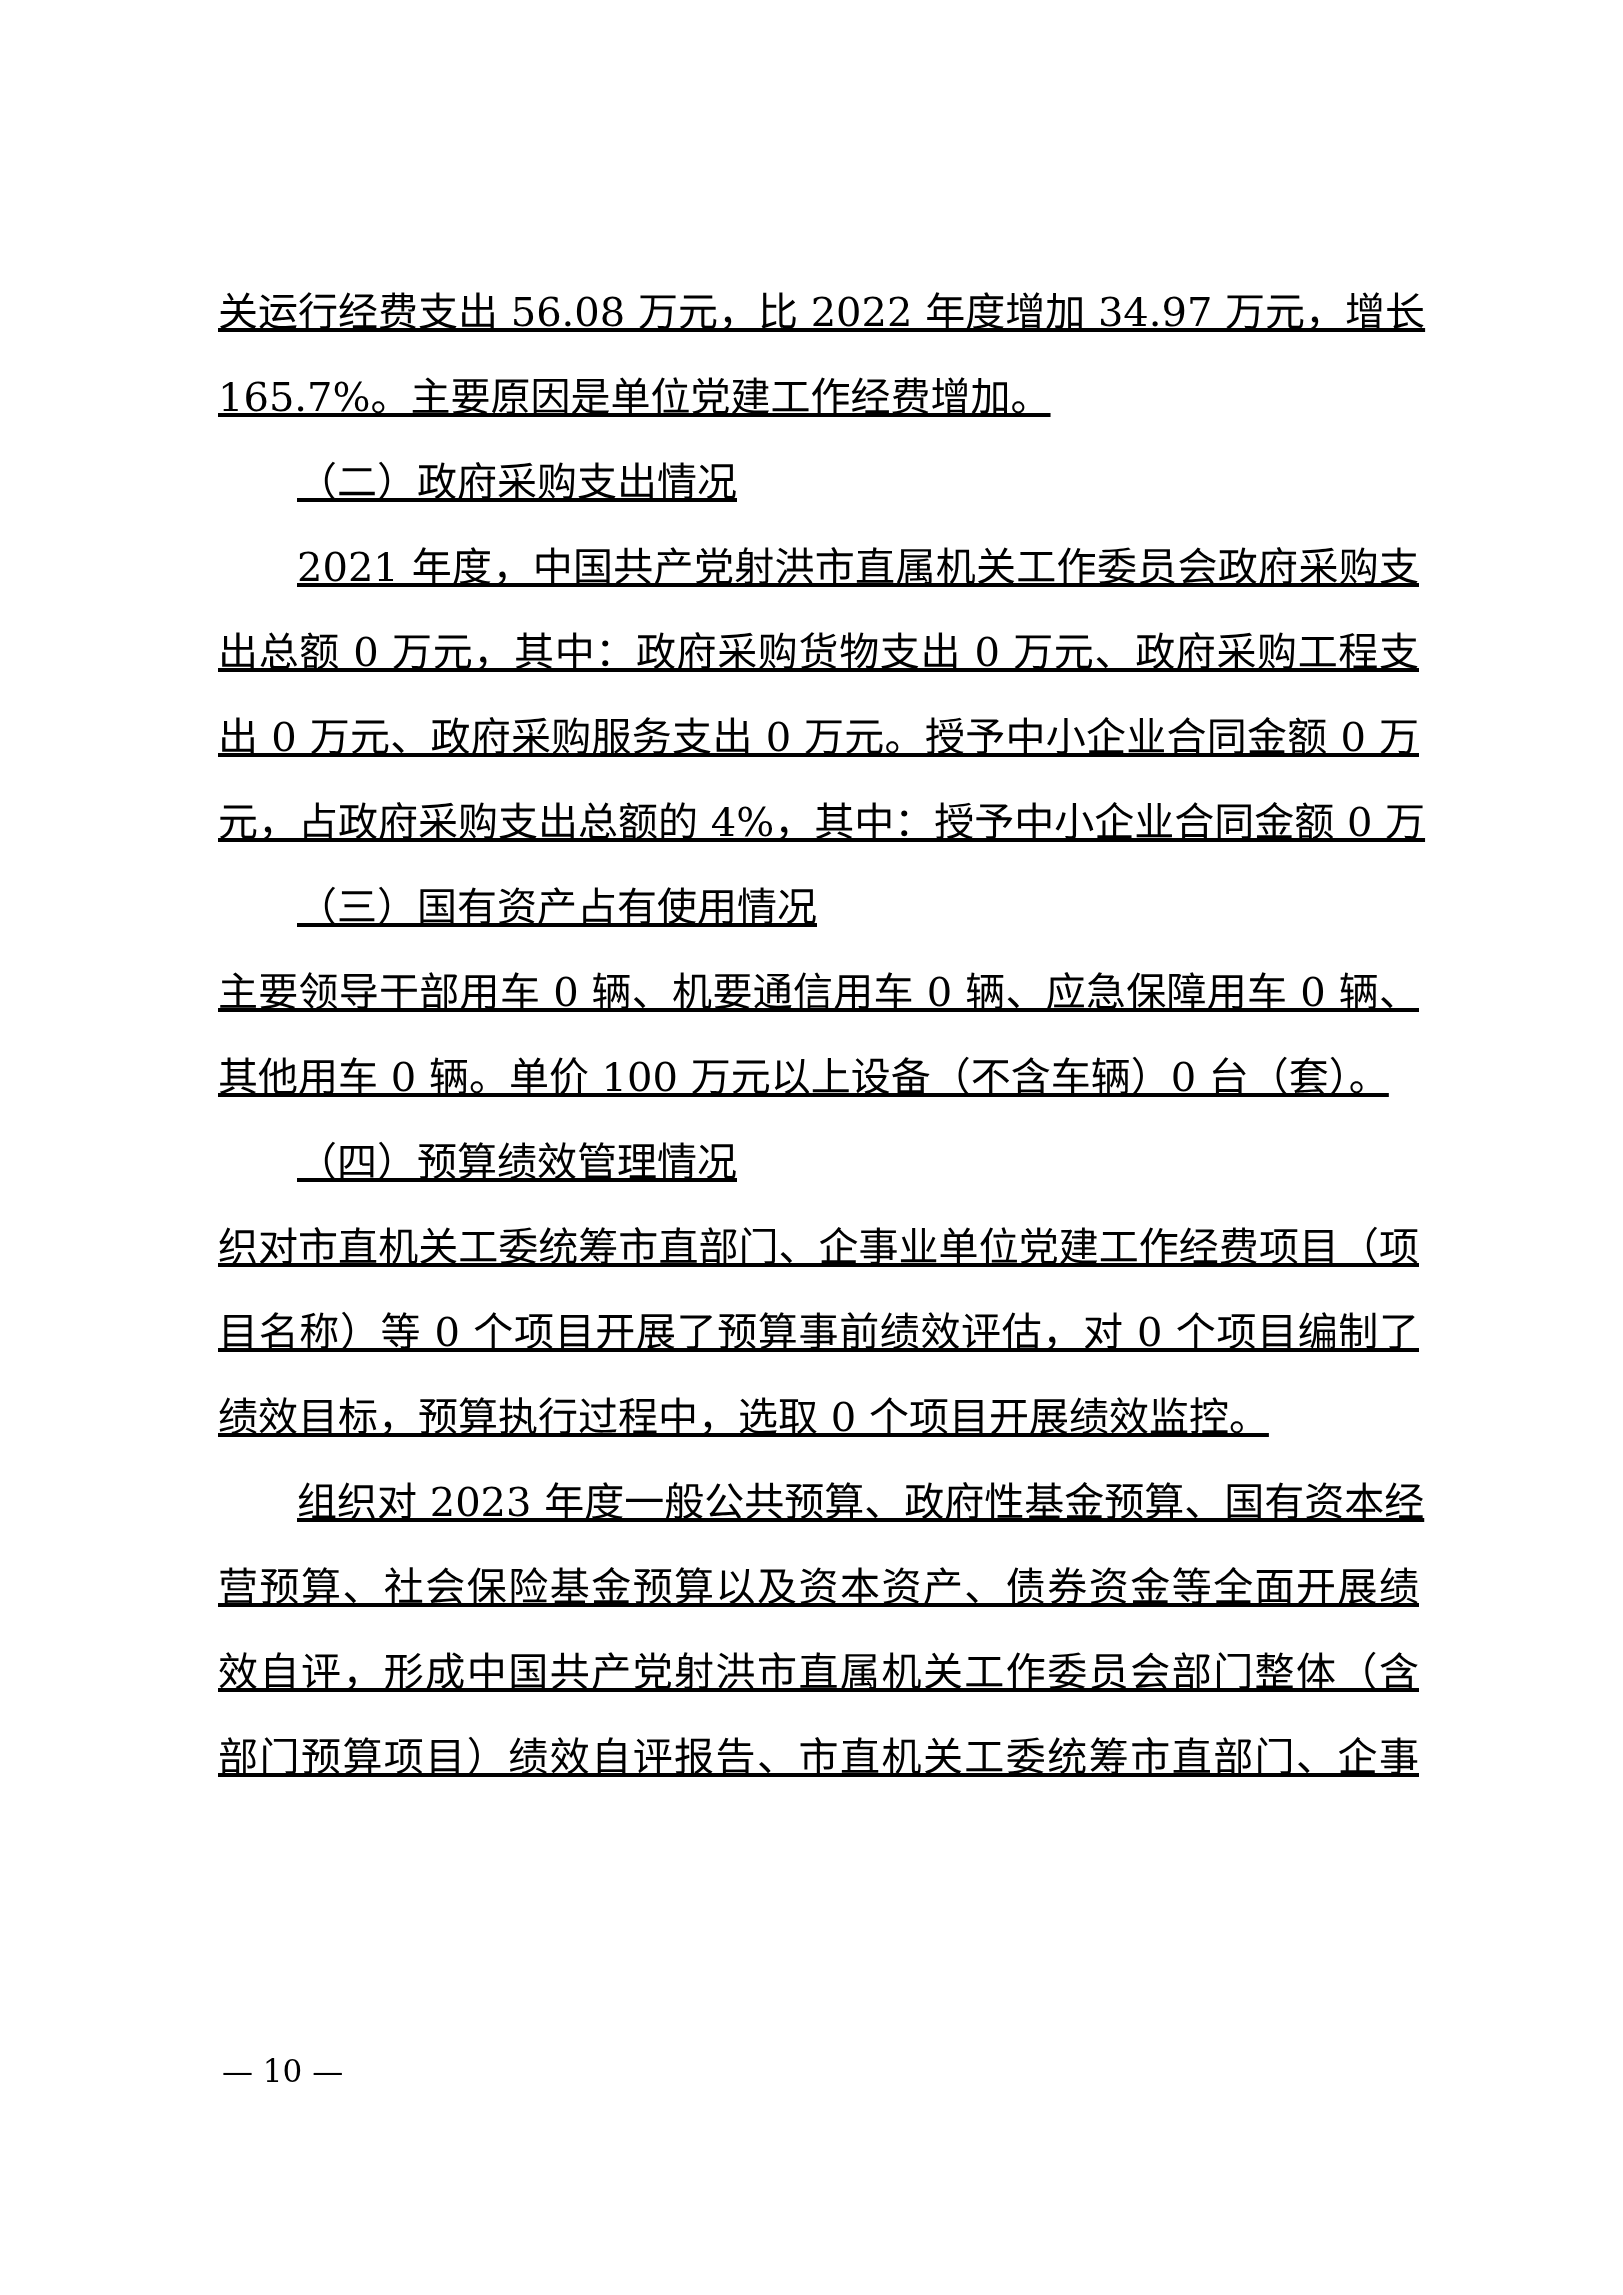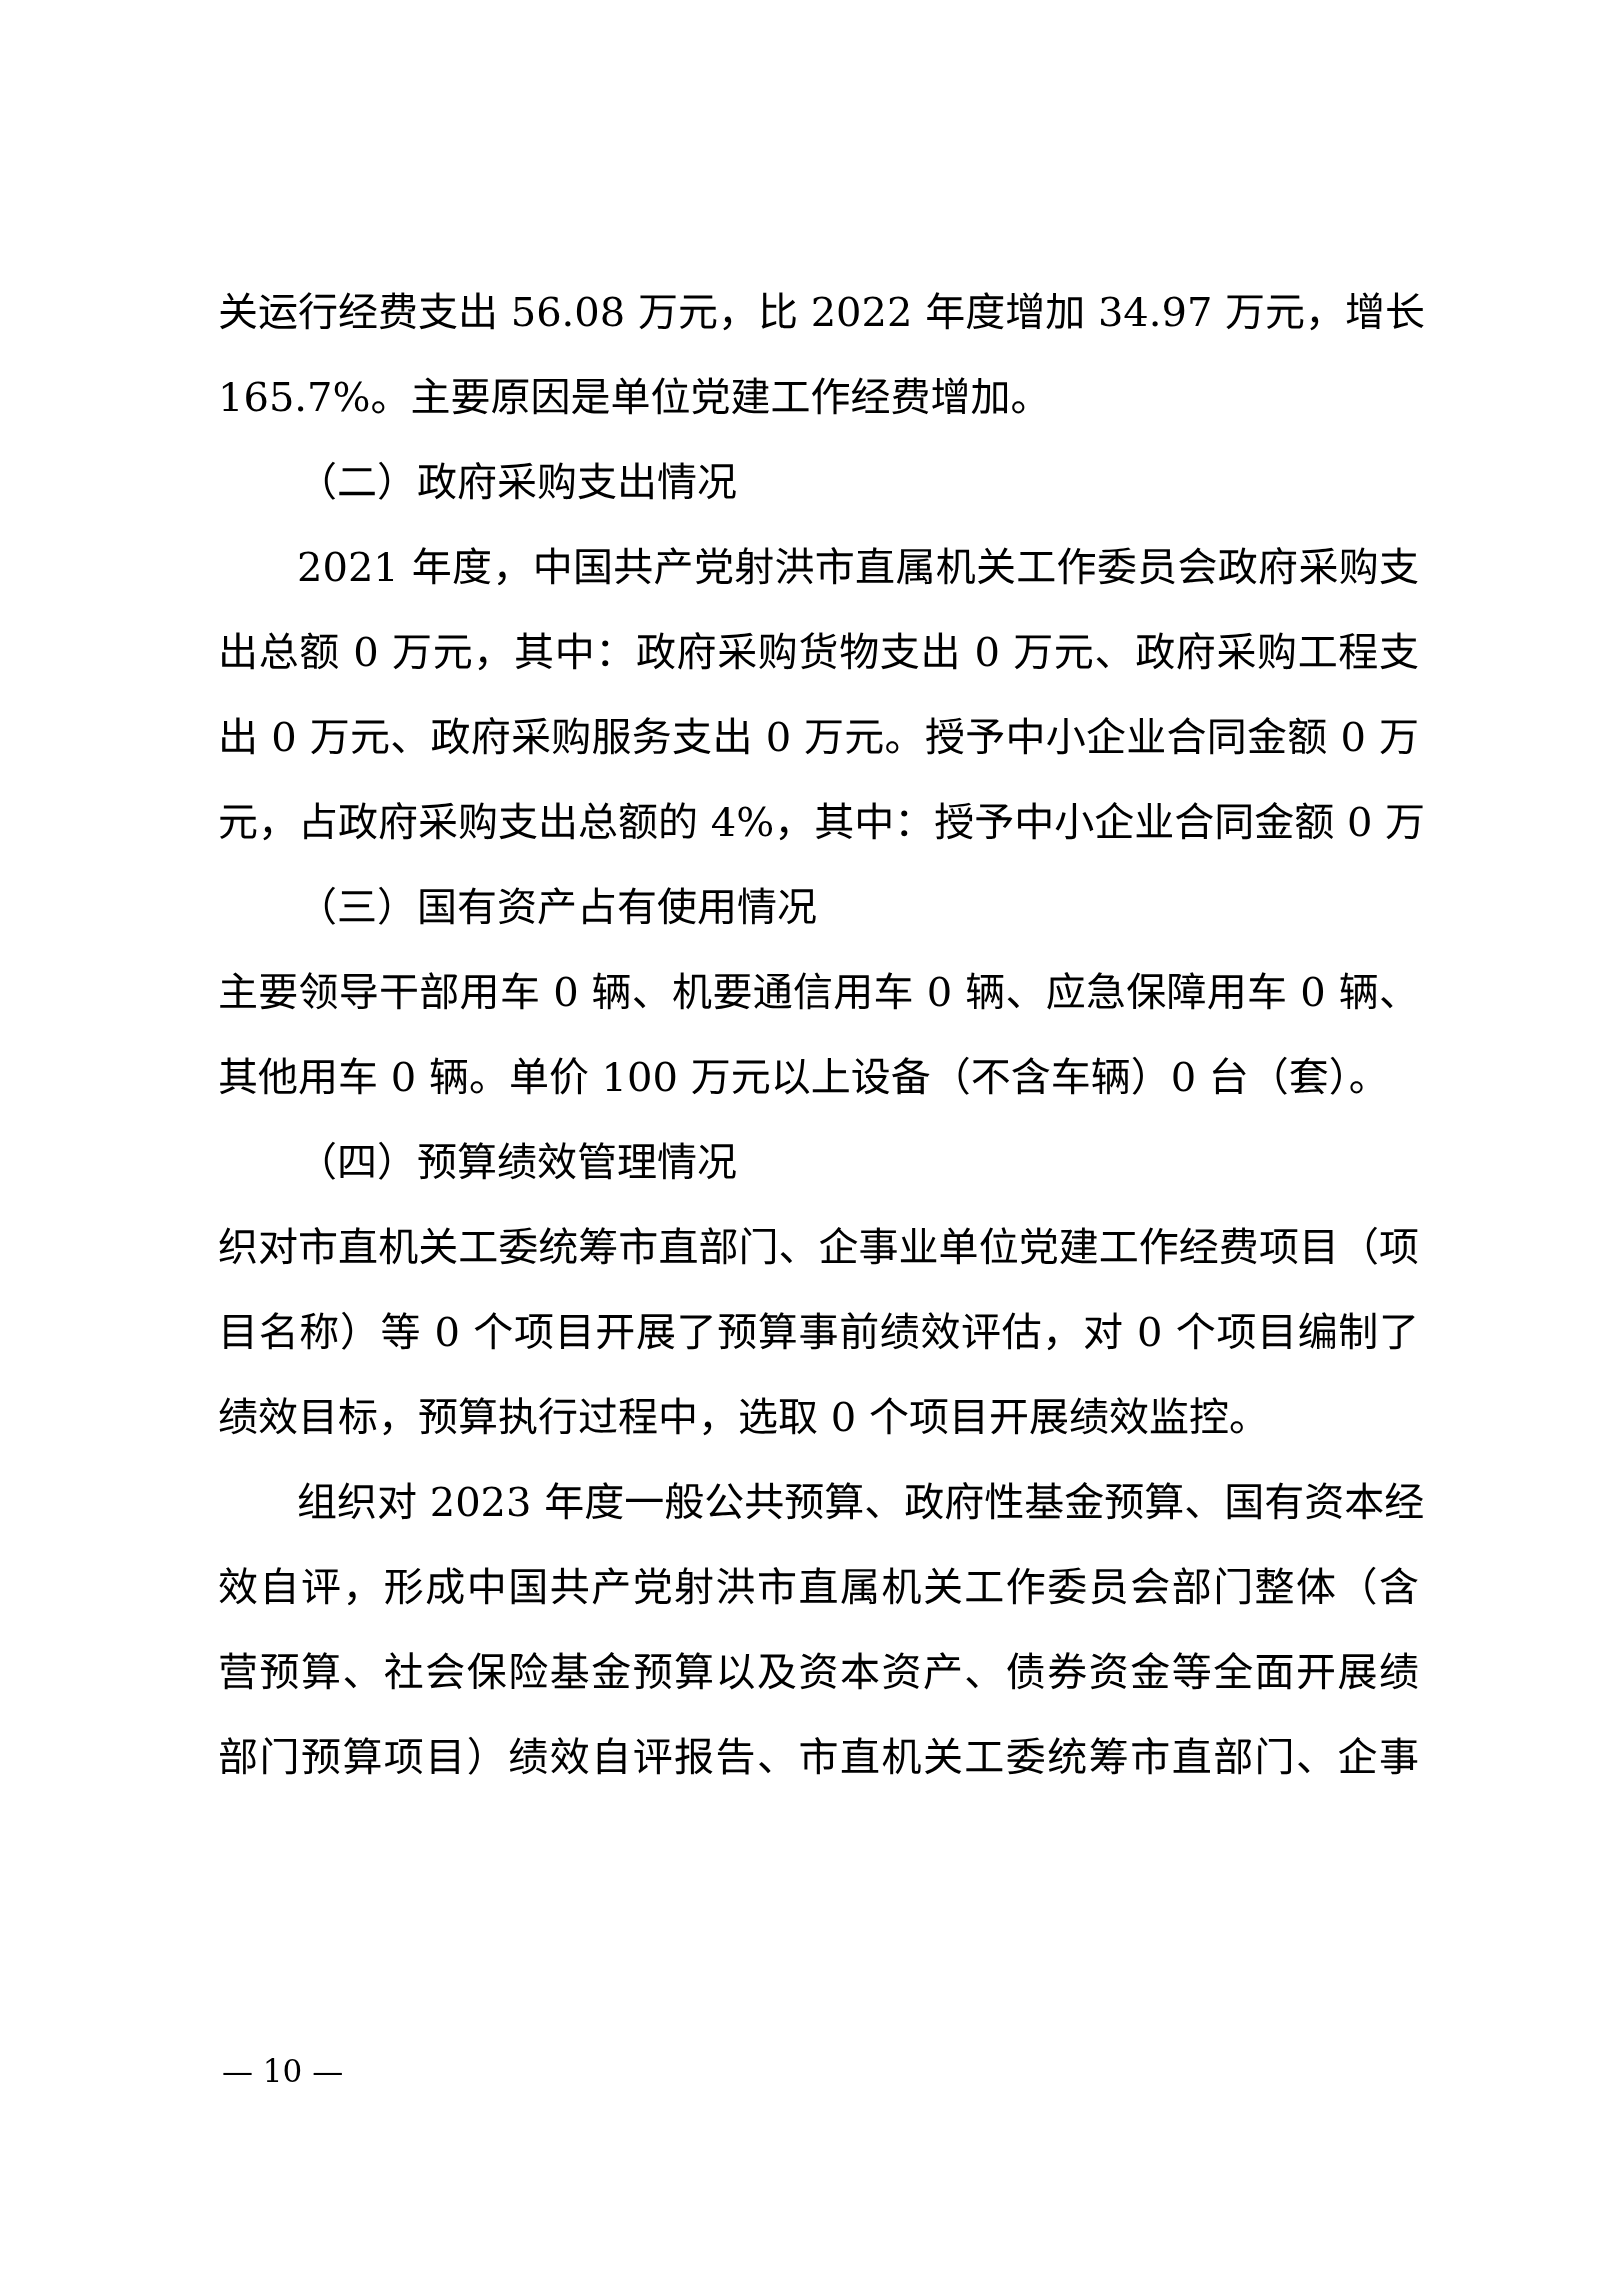--- a/index.html
+++ b/index.html
@@ -21,20 +21,21 @@
     left: 218px;
     top: 270px;
     width: 1201px;
   }
   .line {
     height: 85px;
     line-height: 85px;
     font-size: 40px;
     white-space: nowrap;
     text-align: left;
+    text-decoration: underline;
   }
   
   .ind {
     text-indent: 79px;
   }
   
   .j {
     text-align: justify;
     text-align-last: justify;
     text-justify: inter-character;
@@ -63,20 +64,20 @@
     <div class="line j">出 0 万元、政府采购服务支出 0 万元。授予中小企业合同金额 0 万</div>
     <div class="line j">元，占政府采购支出总额的 4%，其中：授予中小企业合同金额 0 万</div>
     <div class="line ind">（三）国有资产占有使用情况</div>
     <div class="line j">主要领导干部用车 0 辆、机要通信用车 0 辆、应急保障用车 0 辆、</div>
     <div class="line">其他用车 0 辆。单价 100 万元以上设备（不含车辆）0 台（套）。</div>
     <div class="line ind">（四）预算绩效管理情况</div>
     <div class="line j">织对市直机关工委统筹市直部门、企事业单位党建工作经费项目（项</div>
     <div class="line j">目名称）等 0 个项目开展了预算事前绩效评估，对 0 个项目编制了</div>
     <div class="line">绩效目标，预算执行过程中，选取 0 个项目开展绩效监控。</div>
     <div class="line ind j">组织对 2023 年度一般公共预算、政府性基金预算、国有资本经</div>
+    <div class="line j">营预算、社会保险基金预算以及资本资产、债券资金等全面开展绩</div>
     <div class="line j">效自评，形成中国共产党射洪市直属机关工作委员会部门整体（含</div>
-    <div class="line j">营预算、社会保险基金预算以及资本资产、债券资金等全面开展绩</div>
     <div class="line j">部门预算项目）绩效自评报告、市直机关工委统筹市直部门、企事</div>
   </div>
 
   <div class="footer">— 10 —</div>
 </div>
 
 
 </body></html>

